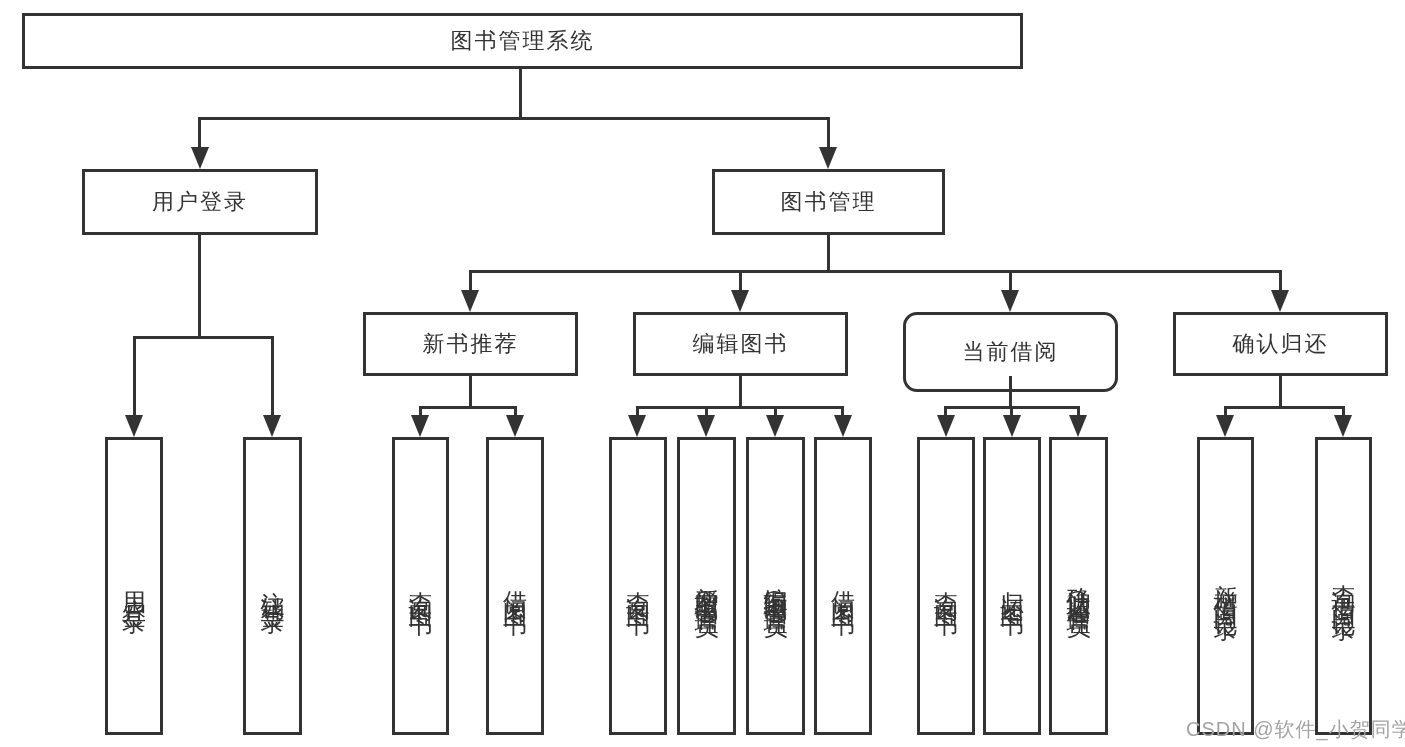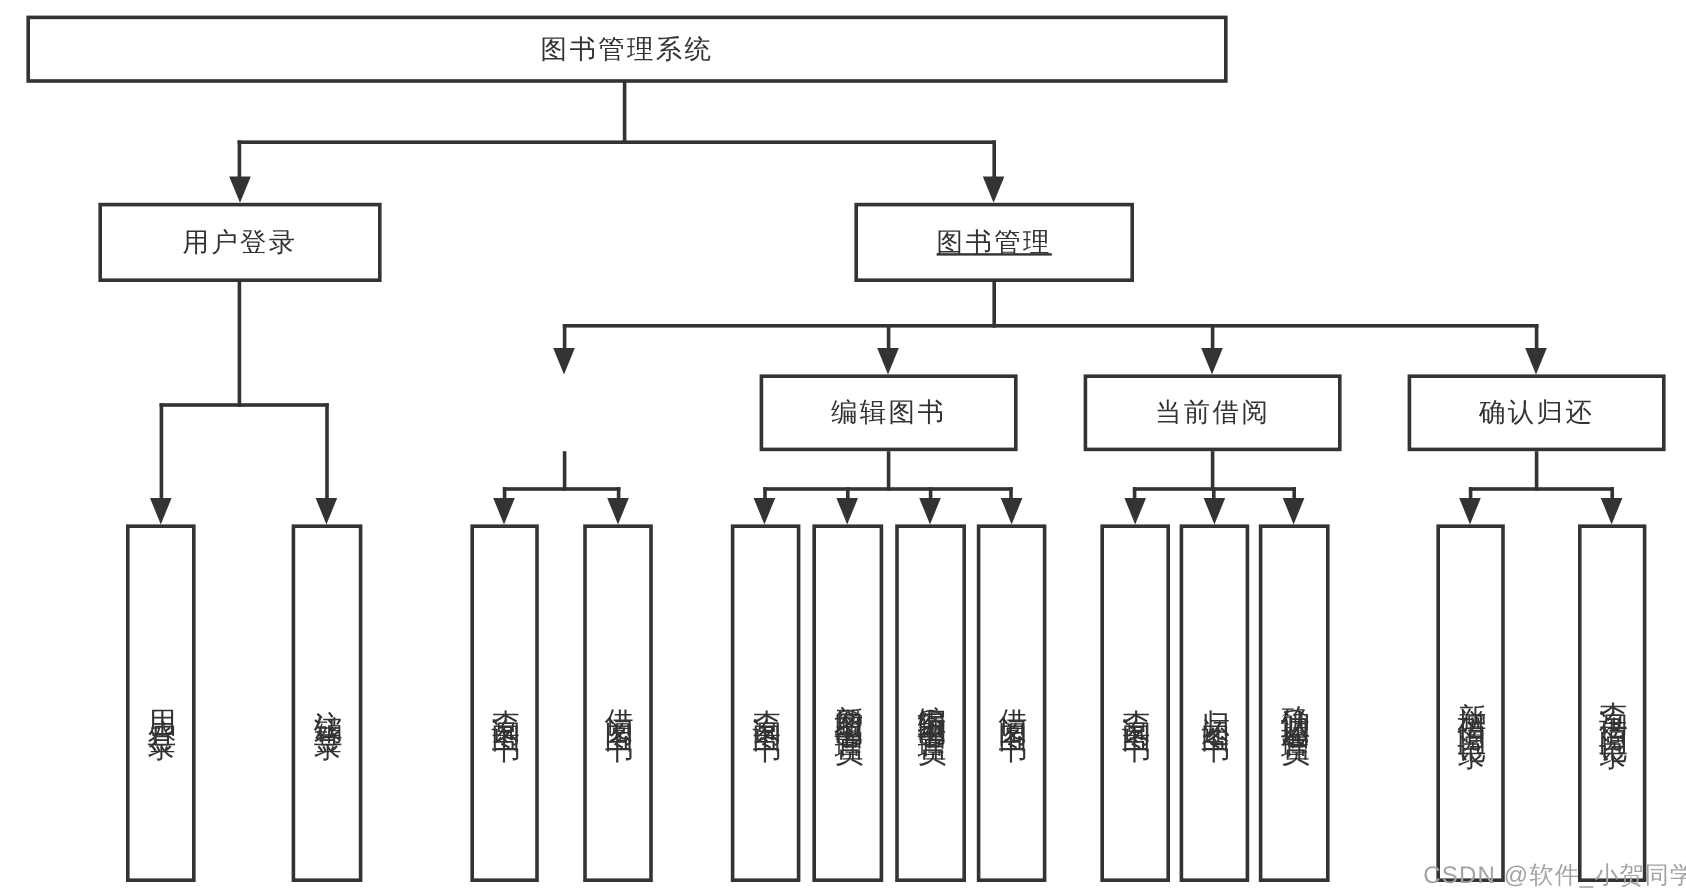--- a/index.html
+++ b/index.html
@@ -50,24 +50,25 @@
   }
 </style>
 </head>
 <body>
 
 <div id="stage">
 
   <div class="box" style="left:22px;top:13px;width:1001px;height:56px;">图书管理系统</div>
 
   <div class="box" style="left:82px;top:169px;width:236px;height:66px;">用户登录</div>
-  <div class="box" style="left:712px;top:169px;width:233px;height:66px;text-decoration:underline;">图书管理</div>
+  <div class="box" style="left:712px;top:169px;width:233px;height:66px;">图书管理</div>
 
+  <div class="box" style="left:363px;top:312px;width:215px;height:64px;">新书推荐</div>
   <div class="box" style="left:633px;top:312px;width:215px;height:64px;">编辑图书</div>
-  <div class="box" style="left:903px;top:312px;width:215px;height:64px;">当前借阅</div>
+  <div class="box" style="left:903px;top:312px;width:215px;height:80px;border-radius:14px;">当前借阅</div>
   <div class="box" style="left:1173px;top:312px;width:215px;height:64px;">确认归还</div>
 
   <div class="box vbox" style="left:105px;top:437px;width:58px;height:298px;">用户登录</div>
   <div class="box vbox" style="left:243px;top:437px;width:59px;height:298px;">注销登录</div>
 
   <div class="box vbox" style="left:392px;top:437px;width:57px;height:298px;">查询图书</div>
   <div class="box vbox" style="left:486px;top:437px;width:58px;height:298px;">借阅图书</div>
 
   <div class="box vbox" style="left:609px;top:437px;width:58px;height:298px;">查询图书</div>
   <div class="box vbox" style="left:677px;top:437px;width:59px;height:298px;letter-spacing:4px;">新增图书（管理员）</div>

